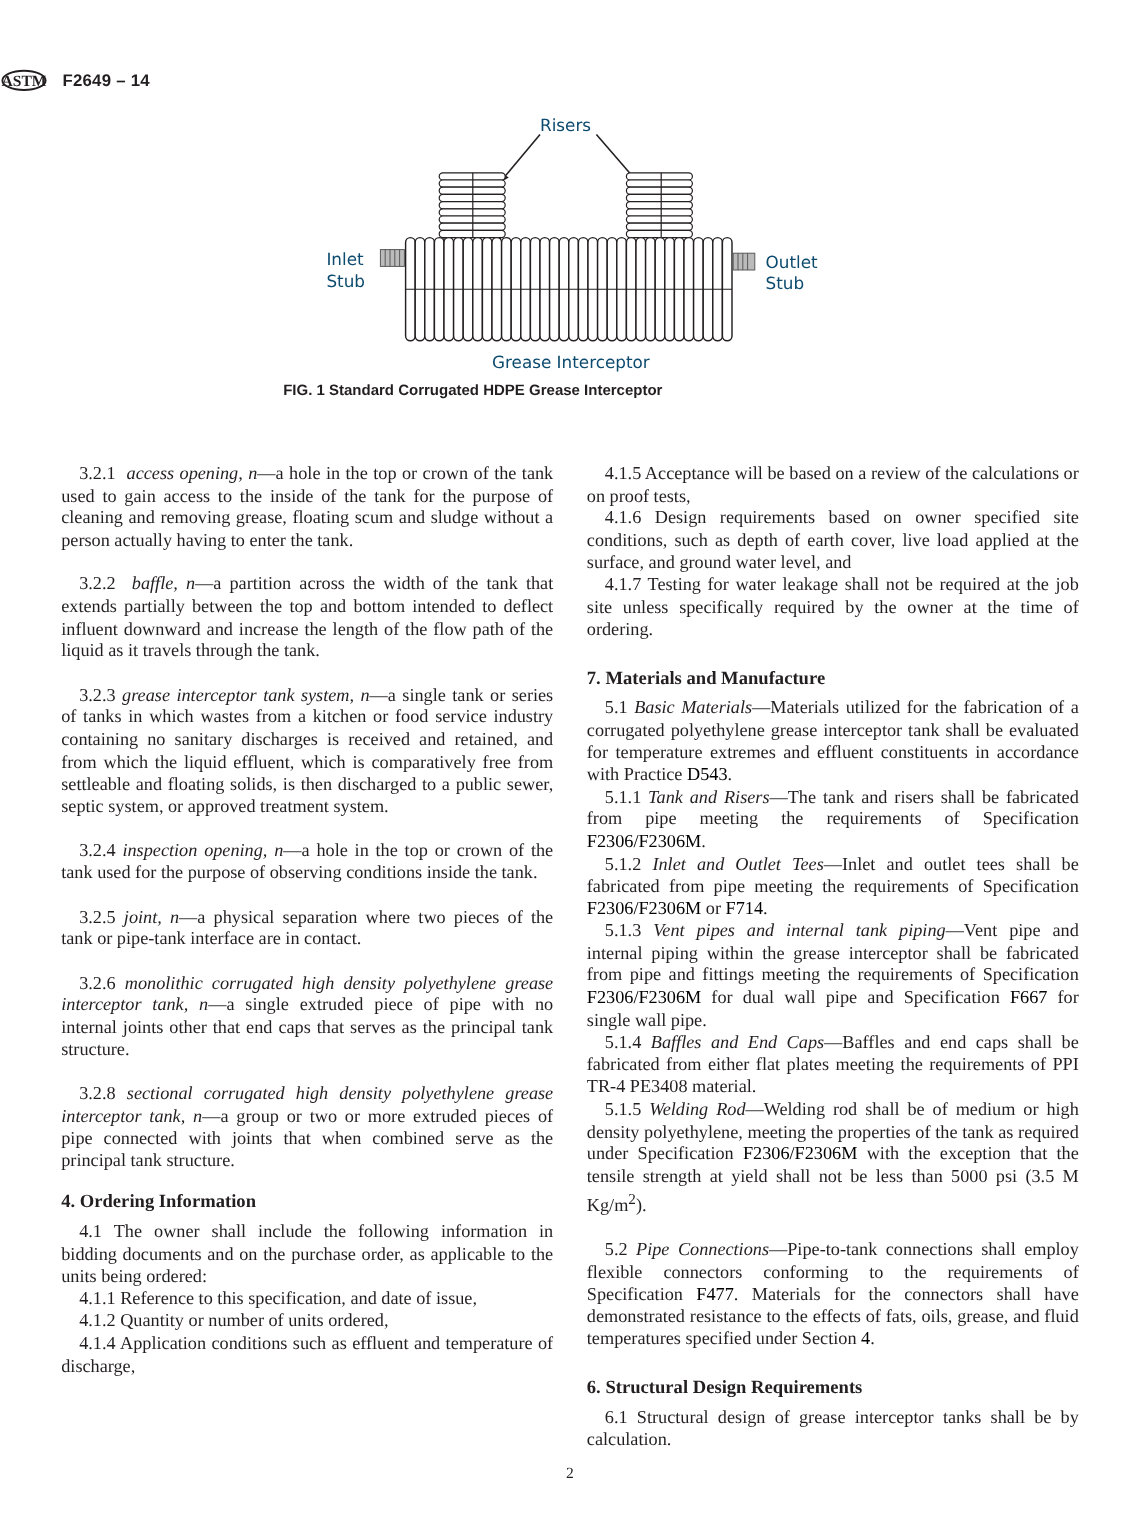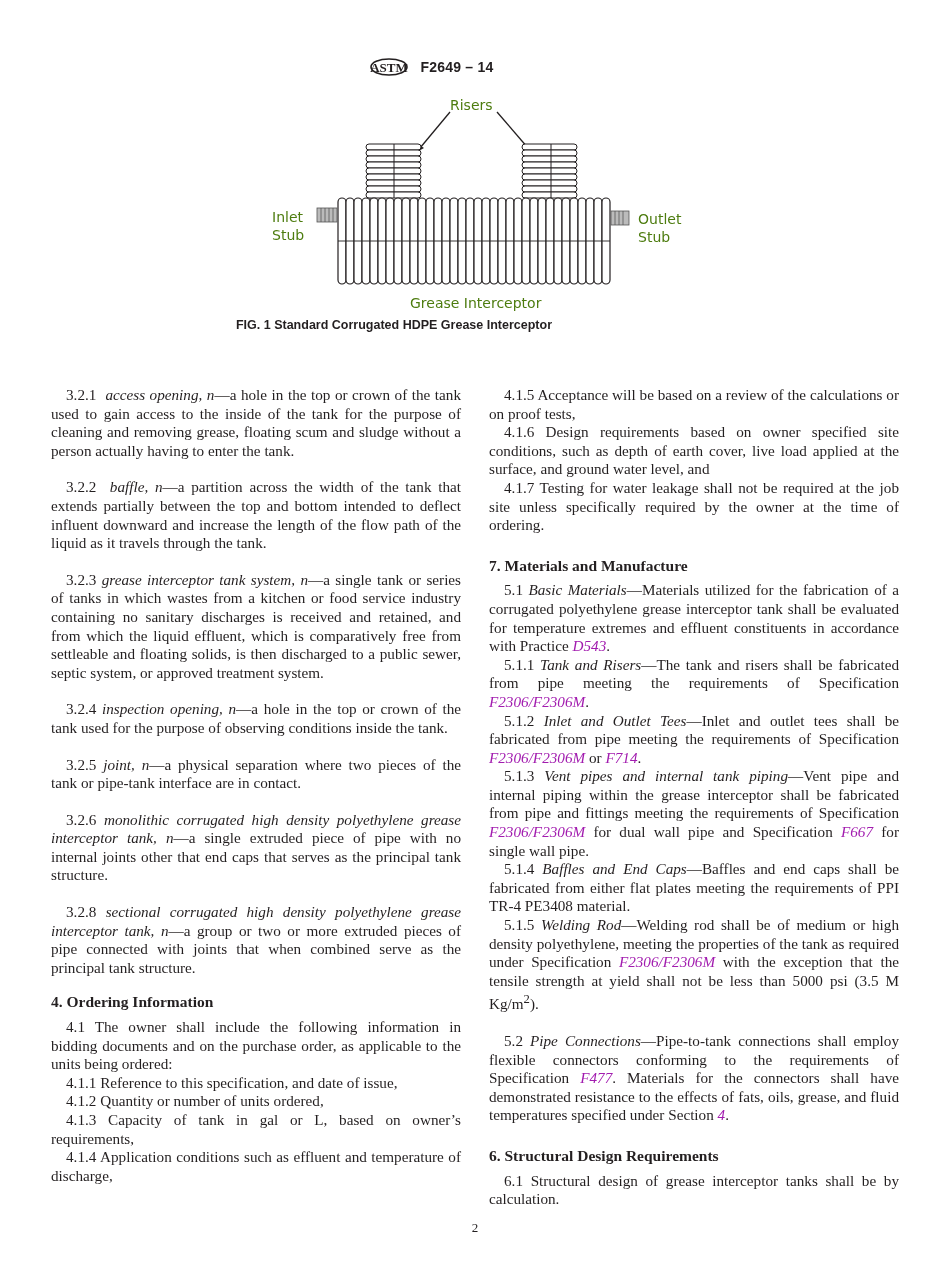--- a/index.html
+++ b/index.html
@@ -1,30 +1,30 @@
 <!DOCTYPE html>
 <html><head>
 <meta charset="utf-8">
 <style>
   html, body { margin: 0; padding: 0; background: #ffffff; }
   body { width: 950px; height: 1272px; position: relative; overflow: hidden; color: #231f20; }
-  .header { position: absolute; top: 52px; left: 0; width: 862px; text-align: center; }
+  .header { position: absolute; top: 52px; left: 0; width: 862px; }
   .header .logo { display: inline-block; vertical-align: middle; width: 40px; height: 30px; margin-right: 8px; }
   .header .code { display: inline-block; vertical-align: middle; font-family: "Liberation Sans", sans-serif; font-weight: bold; font-size: 14px; letter-spacing: 0.2px; }
   .figure { position: absolute; top: 92px; left: 260px; width: 440px; height: 212px; }
-  .fig-label { position: absolute; font-family: "DejaVu Sans", sans-serif; font-size: 14px; color: #4d7c0f; line-height: 18px; }
+  .fig-label { position: absolute; font-family: "DejaVu Sans", sans-serif; font-size: 14px; color: #0c4a6e; line-height: 18px; }
   .fig-caption { position: absolute; top: 318px; left: 0; width: 788px; text-align: center; font-family: "Liberation Sans", sans-serif; font-weight: bold; font-size: 12.5px; }
   .col { position: absolute; top: 386px; width: 410px; font-family: "Liberation Serif", serif; font-size: 15.2px; line-height: 18.6px; text-align: justify; }
   .col.left { left: 51px; }
   .col.right { left: 489px; }
   .col p { margin: 0; text-indent: 15px; }
   .col p.gap { margin-top: 18px; }
   .col h2 { margin: 16px 0 6px 0; font-size: 15.5px; font-weight: bold; text-indent: 0; }
   .col i { font-style: italic; }
-  .ref { color: #a21caf; font-style: italic; }
+  .ref { color: #000000; }
   .pagenum { position: absolute; top: 1220px; left: 0; width: 950px; text-align: center; font-family: "Liberation Serif", serif; font-size: 13px; }
 </style>
 </head>
 <body>
 
 <div class="header">
   <svg class="logo" viewBox="0 0 40 30">
     <ellipse cx="20" cy="15" rx="18" ry="8" fill="none" stroke="#231f20" stroke-width="1.6"></ellipse>
     <text x="20" y="20" text-anchor="middle" font-family="Liberation Serif, serif" font-weight="bold" font-size="13" fill="#231f20">ASTM</text>
   </svg>
@@ -140,21 +140,20 @@
   <p class="gap"><span>3.2.2</span>&nbsp; <i>baffle, n</i><span>—a partition across the width of the tank that extends partially between the top and bottom intended to deflect influent downward and increase the length of the flow path of the liquid as it travels through the tank.</span></p>
   <p class="gap"><span>3.2.3</span> <i>grease interceptor tank system, n</i><span>—a single tank or series of tanks in which wastes from a kitchen or food service industry containing no sanitary discharges is received and retained, and from which the liquid effluent, which is comparatively free from settleable and floating solids, is then discharged to a public sewer, septic system, or approved treatment system.</span></p>
   <p class="gap"><span>3.2.4</span> <i>inspection opening, n</i><span>—a hole in the top or crown of the tank used for the purpose of observing conditions inside the tank.</span></p>
   <p class="gap"><span>3.2.5</span> <i>joint, n</i><span>—a physical separation where two pieces of the tank or pipe-tank interface are in contact.</span></p>
   <p class="gap"><span>3.2.6</span> <i>monolithic corrugated high density polyethylene grease interceptor tank, n</i><span>—a single extruded piece of pipe with no internal joints other that end caps that serves as the principal tank structure.</span></p>
   <p class="gap"><span>3.2.8</span> <i>sectional corrugated high density polyethylene grease interceptor tank, n</i><span>—a group or two or more extruded pieces of pipe connected with joints that when combined serve as the principal tank structure.</span></p>
   <h2>4. Ordering Information</h2>
   <p>4.1 The owner shall include the following information in bidding documents and on the purchase order, as applicable to the units being ordered:</p>
   <p>4.1.1 Reference to this specification, and date of issue,</p>
   <p>4.1.2 Quantity or number of units ordered,</p>
-  <p>4.1.3 Capacity of tank in gal or L, based on owner’s requirements,</p>
   <p>4.1.4 Application conditions such as effluent and temperature of discharge,</p>
 </div>
 
 <div class="col right">
   <p>4.1.5 Acceptance will be based on a review of the calculations or on proof tests,</p>
   <p>4.1.6 Design requirements based on owner specified site conditions, such as depth of earth cover, live load applied at the surface, and ground water level, and</p>
   <p>4.1.7 Testing for water leakage shall not be required at the job site unless specifically required by the owner at the time of ordering.</p>
   <h2 style="margin-top:22px;">7. Materials and Manufacture</h2>
   <p><span>5.1</span> <i>Basic Materials</i><span>—Materials utilized for the fabrication of a corrugated polyethylene grease interceptor tank shall be evaluated for temperature extremes and effluent constituents in accordance with Practice </span><a class="ref">D543</a><span>.</span></p>
   <p><span>5.1.1</span> <i>Tank and Risers</i><span>—The tank and risers shall be fabricated from pipe meeting the requirements of Specification </span><a class="ref">F2306/F2306M</a><span>.</span></p>

